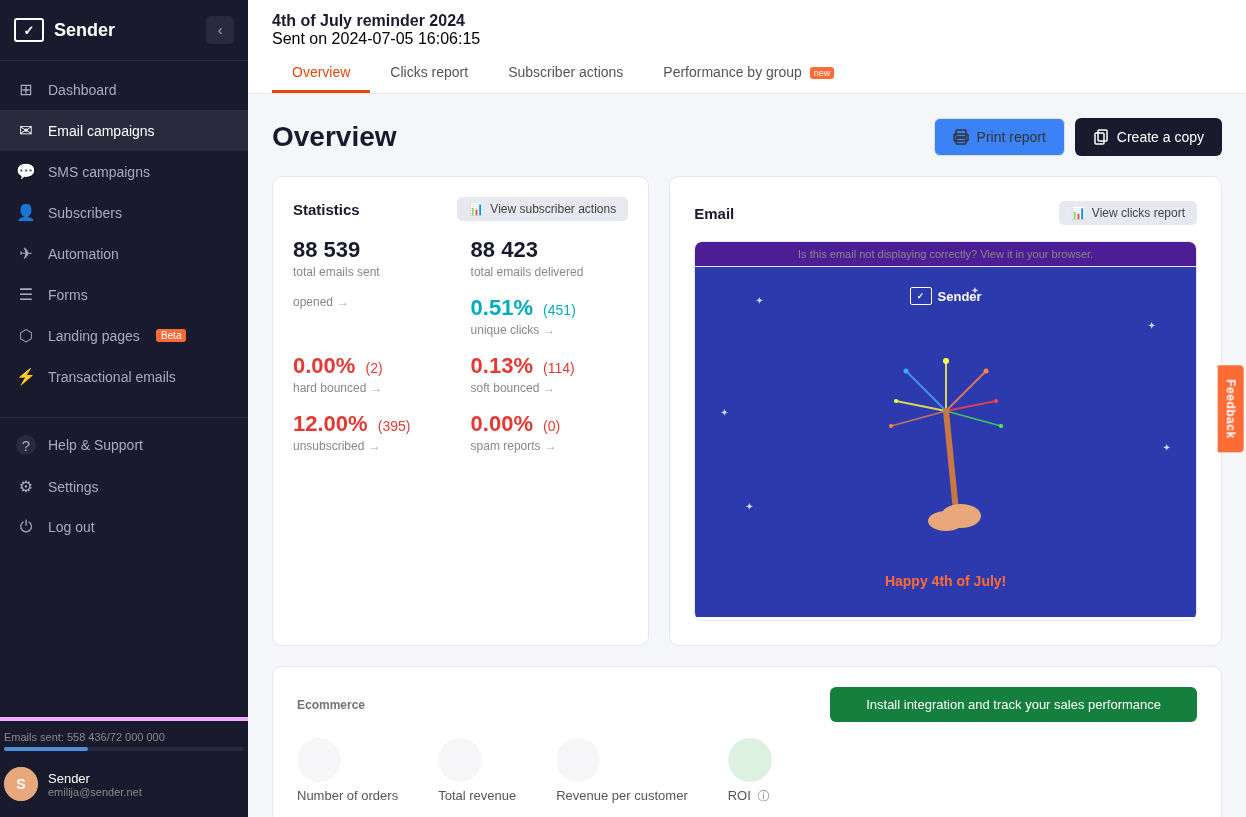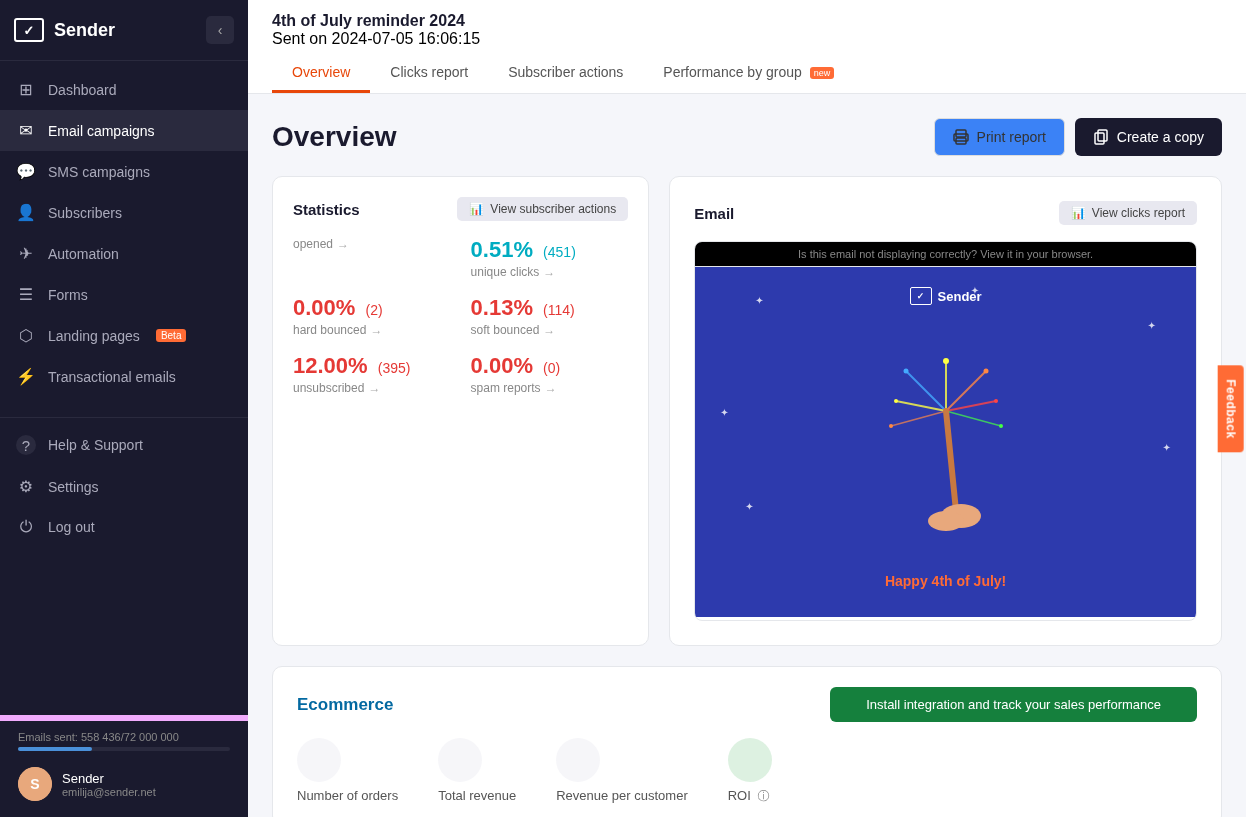--- a/index.html
+++ b/index.html
@@ -78,22 +78,22 @@
     .nav-icon { width: 20px; text-align: center; font-size: 16px; }
     .beta-badge {
       font-size: 10px;
       background: #ff6b35;
       color: #fff;
       padding: 1px 5px;
       border-radius: 3px;
       margin-left: 4px;
     }
     .sidebar-footer {
-      border-top: 6px solid #f0abfc;
-      padding: 10px 18px;
+      border-top: 4px solid #f0abfc;
+      padding: 10px 4px;
       margin-top: 14px;
     }
     .emails-sent-label {
       font-size: 11px;
       color: #888;
       margin-bottom: 4px;
     }
     .emails-sent-bar {
       height: 4px;
       background: #2a2a3e;
@@ -304,21 +304,21 @@
     
     .email-preview-container {
       border: 1px solid #e5e7eb;
       border-radius: 8px;
       overflow: hidden;
       height: 380px;
       position: relative;
       background: #fff;
     }
     .email-preview-top {
-      background: #000000;
+      background: #4c1d95;
       padding: 6px 10px;
       font-size: 11px;
       color: #888;
       border-bottom: 1px solid #e5e7eb;
       text-align: center;
     }
     .email-preview-body {
       background: #2d3aad;
       height: calc(100% - 28px);
       display: flex;
@@ -384,23 +384,23 @@
       border: 1px solid #e5e7eb;
       padding: 20px 24px;
     }
     .ecommerce-header {
       display: flex;
       align-items: center;
       justify-content: space-between;
       margin-bottom: 16px;
     }
     .ecommerce-title {
-      font-size: 17px;
+      font-size: 12px;
       font-weight: 600;
-      color: #0369a1;
+      color: #737373;
     }
     .btn-orange {
       background: #15803d;
       color: #fff;
       border: none;
       padding: 10px 36px;
       border-radius: 6px;
       font-size: 13px;
       font-weight: 500;
       cursor: pointer;
@@ -575,21 +575,33 @@
         <div class="card-header">
           <div class="card-title">Statistics</div>
           <div class="view-link">
             <span class="view-link-icon">📊</span>
             <span>View subscriber actions</span>
           </div>
         </div>
 
         <div class="stats-grid">
 
-
+          <div class="stat-item">
+            <div class="stat-value">88 539</div>
+            <div class="stat-label">
+              <span>total emails sent</span>
+            </div>
+          </div>
+
+          <div class="stat-item">
+            <div class="stat-value">88 423</div>
+            <div class="stat-label">
+              <span>total emails delivered</span>
+            </div>
+          </div>
 
           <div class="stat-item">
             <div class="stat-label">
               <span>opened</span>
               <span class="stat-label-arrow">→</span>
             </div>
           </div>
 
           <div class="stat-item">
             <div class="stat-value stat-teal">

